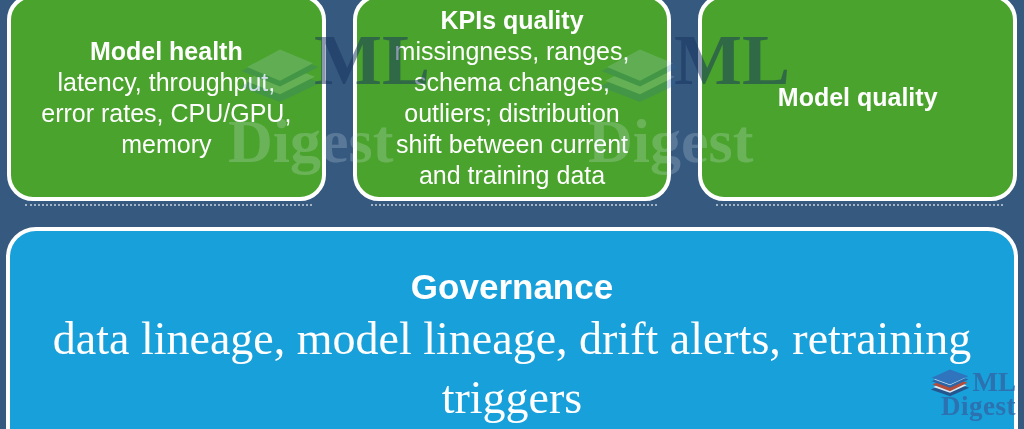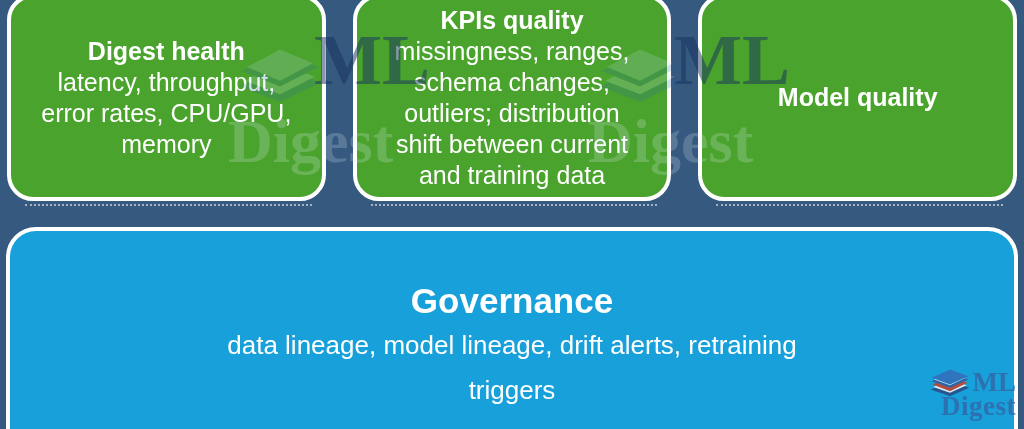--- a/index.html
+++ b/index.html
@@ -66,23 +66,24 @@
     text-align: center;
     z-index: 2;
     padding: 4px 20px;
   }
   .gov-title {
     font-weight: bold;
     font-size: 35px;
     line-height: 45px;
   }
   .gov-body {
-    font-size: 26px;
-    line-height: 45px;
+    font-size: 46px;
+    line-height: 59px;
     white-space: pre-line;
+    font-family: Liberation Serif, serif;
   }
 
   
   .watermark {
     position: absolute;
     top: 28px;
     width: 210px;
     height: 160px;
     z-index: 5;
     pointer-events: none;
@@ -153,21 +154,21 @@
     <path d="M5 23 L24 30 L43 21 L24 14 Z" fill="#cfe6f7"></path>
     <path d="M3 18 L24 26 L45 16 L24 8 Z" fill="#2a66a8"></path>
     <path d="M6 16 L24 23 L42 14 L24 7 Z" fill="#bcd9ee"></path>
   </svg>
   <div class="wm-ml">ML</div>
   <div class="wm-digest">Digest</div>
 </div>
 
 <div class="top-row">
   <div class="green-box">
-    <div class="box-title">Digest health</div>
+    <div class="box-title">Model health</div>
     <div class="box-body">latency, throughput,
 error rates, CPU/GPU,
 memory</div>
   </div>
   <div class="green-box">
     <div class="box-title">KPIs quality</div>
     <div class="box-body">missingness, ranges,
 schema changes,
 outliers; distribution
 shift between current

